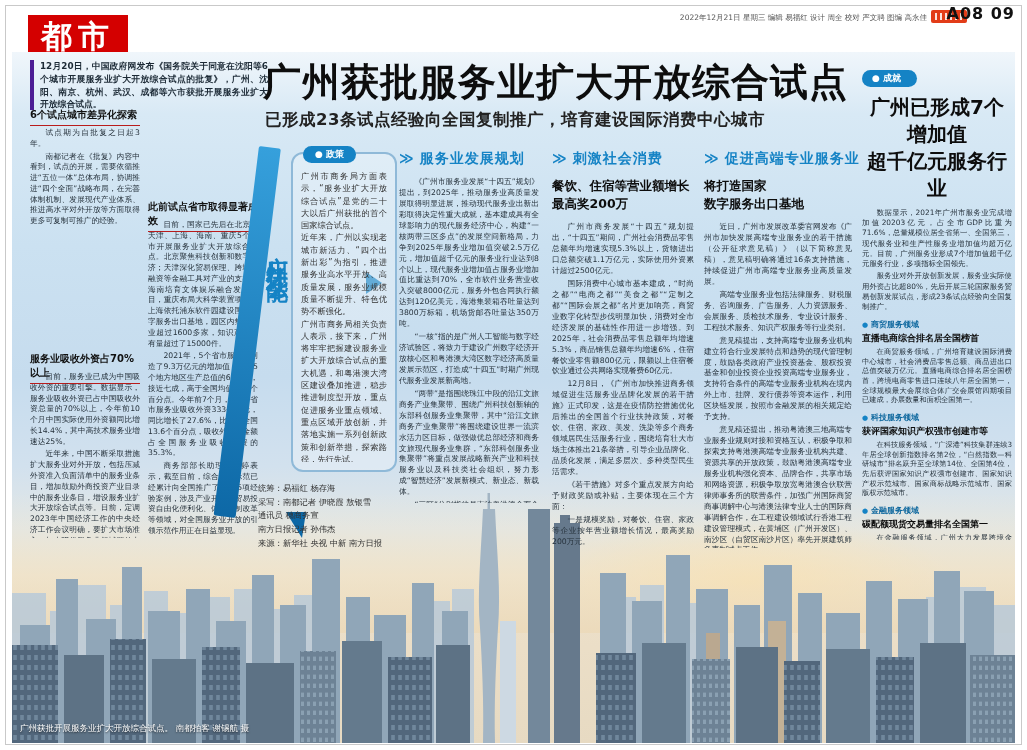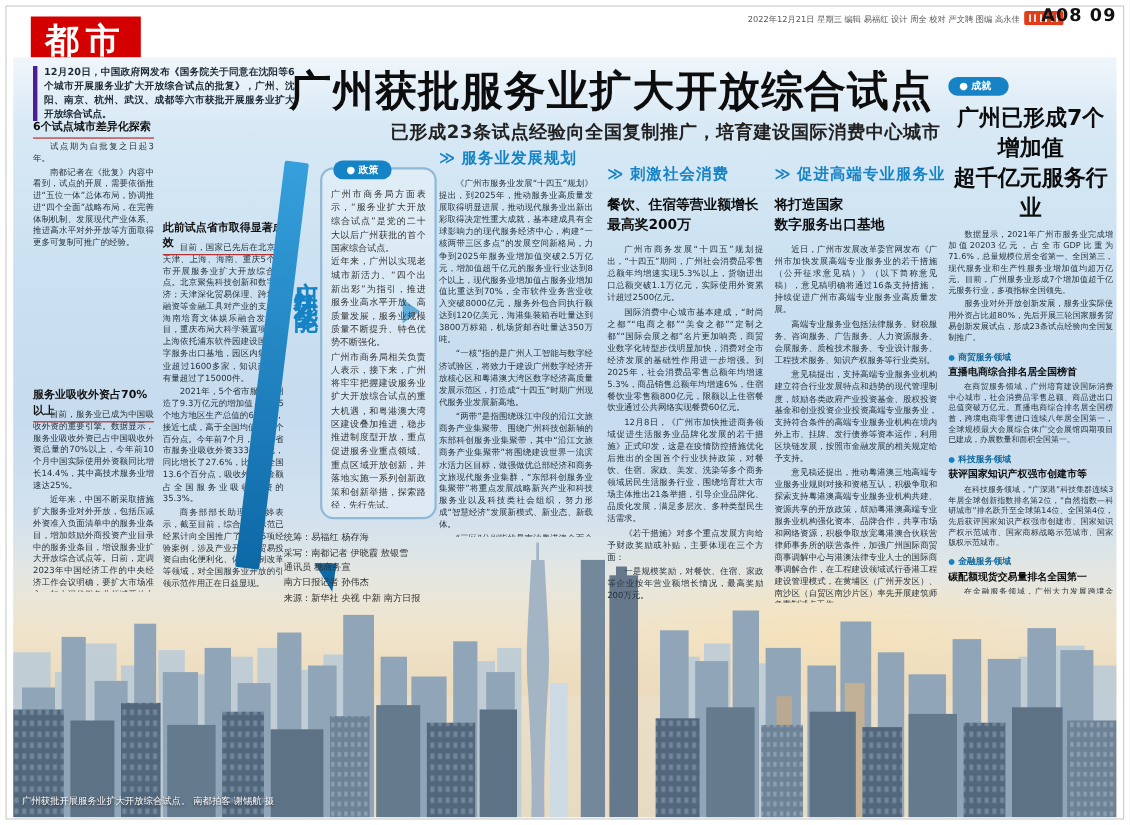--- a/index.html
+++ b/index.html
@@ -34,21 +34,21 @@
   .lc1-p1{left:30px;top:128px;width:110px;height:218px;overflow:hidden;}
   .lc1-h2{left:30px;top:352px;width:110px;}
   .lc1-p2{left:30px;top:372px;width:110px;height:166px;overflow:hidden;}
   .lc2-p1{left:148px;top:88px;width:110px;height:110px;overflow:hidden;}
   .lc2-h1{left:148px;top:200px;width:110px;}
   .lc2-p2{left:148px;top:220px;width:110px;height:318px;overflow:hidden;}
 
   
   .headline{left:263px;top:57px;width:592px;font-size:38px;font-weight:bold;color:#0d0d0d;
     letter-spacing:1px;white-space:nowrap;}
-  .subheadline{left:265px;top:109px;width:590px;font-size:16.5px;font-weight:bold;color:#222;letter-spacing:.5px;text-align:right;}
+  .subheadline{left:265px;top:109px;width:590px;font-size:16.5px;font-weight:bold;color:#222;letter-spacing:.5px;}
 
   
   .ribbon{left:259px;top:146px;width:22px;height:372px;background:linear-gradient(180deg,#36a0dc,#0d68a6);
     transform:rotate(7deg);transform-origin:top left;border-radius:2px;}
   .ribbon-tip{left:286px;top:512px;width:0;height:0;border-left:16px solid transparent;border-right:4px solid transparent;border-top:26px solid #0d68a6;}
   .q-vertical{left:262px;top:238px;height:235px;writing-mode:vertical-rl;text-orientation:upright;
     font-size:22px;font-weight:bold;color:#1583c5;letter-spacing:5px;}
   .arrow-right{left:366px;top:272px;width:0;height:0;border-top:11px solid transparent;border-bottom:11px solid transparent;border-left:16px solid #1583c5;}
   .policy-box{left:291px;top:152px;width:102px;height:316px;border:2px solid #8fb9d8;border-radius:12px;
     background:rgba(245,250,253,.35);}
@@ -57,21 +57,21 @@
   .policy-pill{left:10px;top:-8px;}
   .policy-body{position:absolute;left:8px;top:16px;width:86px;height:292px;overflow:hidden;
     font-size:8.2px;line-height:1.5;color:#333;text-align:justify;}
   .policy-body p{margin:0;text-indent:0;}
   .policy-body p + p{text-indent:0;margin-top:0;}
 
   
   .col-h{font-size:14px;font-weight:bold;color:#1583c5;letter-spacing:1px;white-space:nowrap;}
   .col-h .chev{margin-right:5px;}
   .col-sub{font-size:12.5px;font-weight:bold;color:#0d0d0d;line-height:1.45;white-space:pre-line;margin-top:9px;}
-  .colA{left:399px;top:135px;width:140px;}
+  .colA{left:399px;top:150px;width:140px;}
   .colB{left:552px;top:150px;width:142px;}
   .colC{left:704px;top:150px;width:148px;}
   .col-body{margin-top:9px;height:326px;overflow:hidden;font-size:7.7px;line-height:1.42;color:#26323c;text-align:justify;}
   .col-body p{margin:0 0 2px;text-indent:2em;}
 
   
   .sidebar{left:862px;top:66px;width:150px;height:474px;overflow:hidden;}
   .sb-pill{position:relative;display:inline-block;background:#1583c5;color:#fff;border-radius:9px;
     font-size:9px;font-weight:bold;padding:2px 16px 2px 10px;}
   .sb-title{font-size:20px;font-weight:bold;color:#0d0d0d;line-height:1.35;margin:7px 0 6px;white-space:pre-line;text-align:center;}

